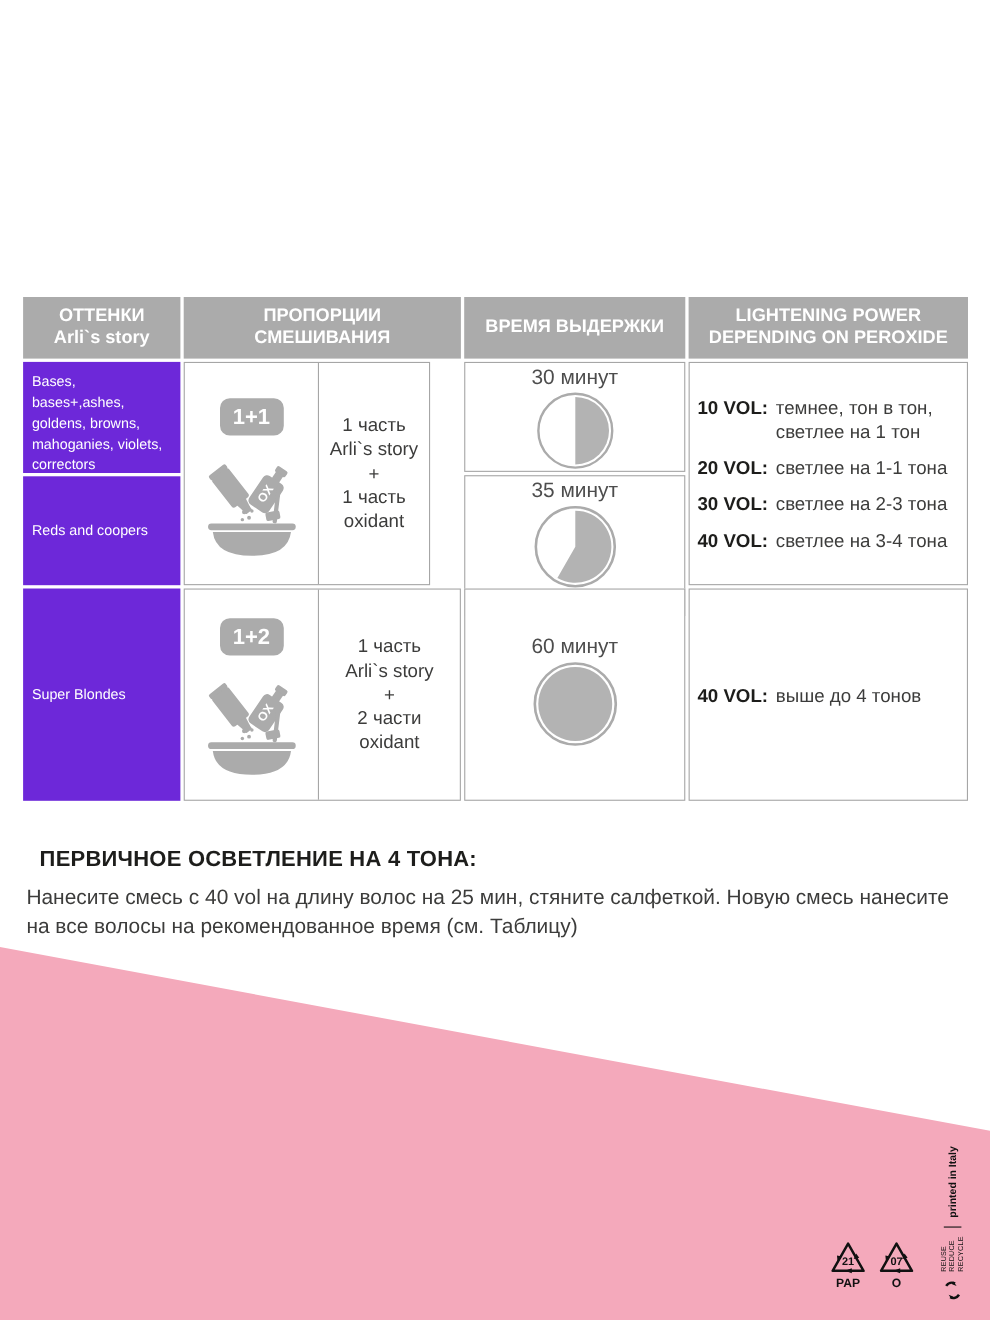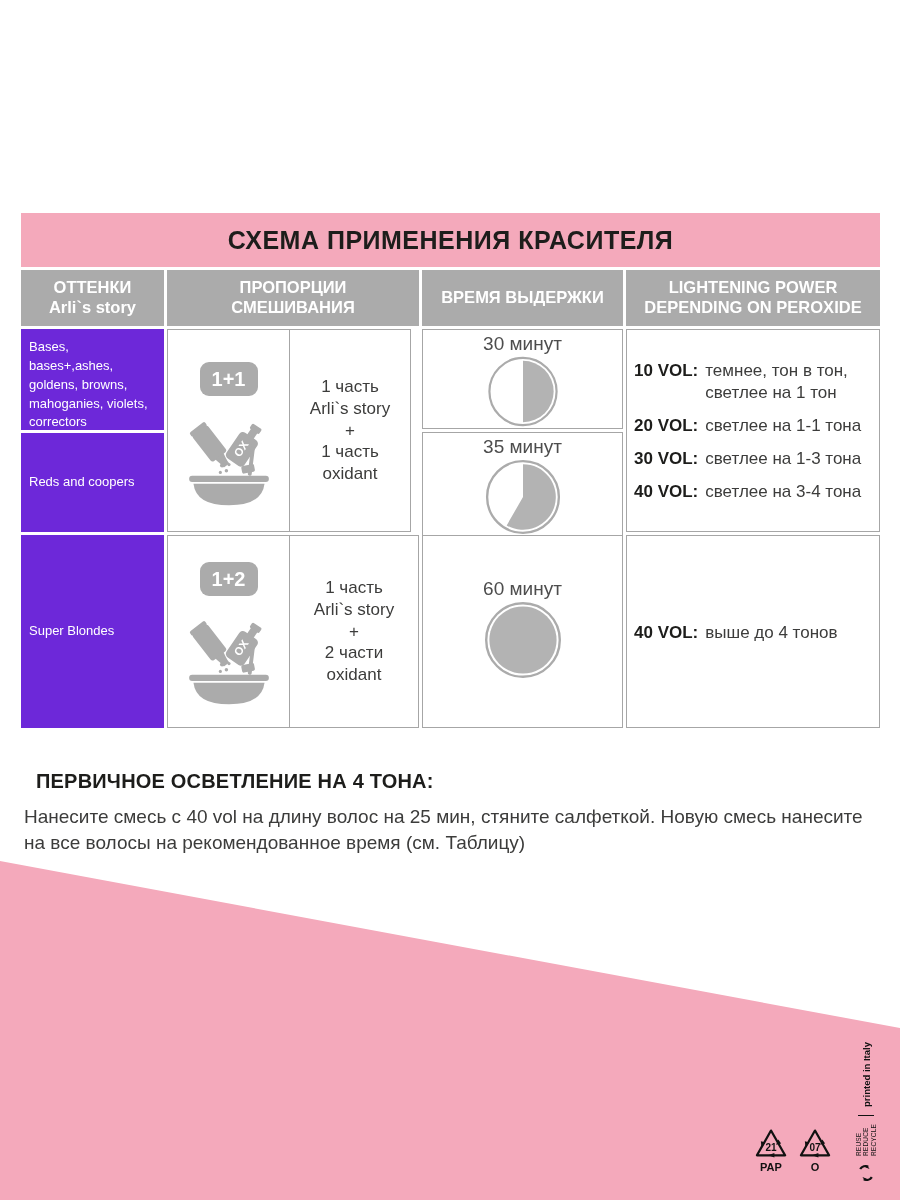--- a/index.html
+++ b/index.html
@@ -54,39 +54,36 @@
   .vdiv{width:0;height:16px;border-left:1.5px solid #111;}
   .printed{font-size:9.5px;font-weight:700;color:#111;white-space:nowrap;}
 </style>
 </head>
 <body>
 
 <div class="sheet">
 
   <div class="tbl">
 
-    <div class="title-bar">
-      <span>СХЕМА ПРИМЕНЕНИЯ КРАСИТЕЛЯ</span>
-    </div>
 
     <div class="hcell pre" style="left:0;width:143px;">ОТТЕНКИ
 Arli`s story</div>
     <div class="hcell pre" style="left:146px;width:252px;">ПРОПОРЦИИ
 СМЕШИВАНИЯ</div>
     <div class="hcell pre" style="left:401px;width:201px;">ВРЕМЯ ВЫДЕРЖКИ</div>
     <div class="hcell pre" style="left:605px;width:254px;">LIGHTENING POWER
 DEPENDING ON PEROXIDE</div>
 
     <div class="gcell pre" style="left:0;top:116px;width:143px;height:101px;align-items:flex-start;padding-top:9px;">Bases, bases+,ashes,
 goldens, browns,
 mahoganies, violets,
 correctors</div>
     <div class="gcell" style="left:0;top:220px;width:143px;height:99px;">Reds and coopers</div>
 
-    <div class="wcell" style="left:146px;top:116px;width:244px;height:203px;">
+    <div class="wcell" style="left:146px;top:116px;width:224px;height:203px;">
       <div class="mix-wrap">
         <div class="mix-icon-col" style="padding-top:32px;gap:14px;">
           <div class="badge">1+1</div>
           <svg width="104" height="104" viewBox="0 0 120 120">
             <g fill="#ABABAB">
 
               <g transform="rotate(-38 40 42)">
                 <rect x="29" y="14" width="22" height="6" rx="2"></rect>
                 <rect x="29" y="19" width="22" height="38" rx="3"></rect>
                 <polygon points="34,56 46,56 44,66 36,66"></polygon>
@@ -148,21 +145,21 @@
           <span class="vol">10 VOL:</span>
           <span class="desc pre">темнее, тон в тон,
 светлее на 1 тон</span>
         </div>
         <div class="pline">
           <span class="vol">20 VOL:</span>
           <span class="desc pre">светлее на 1-1 тона</span>
         </div>
         <div class="pline">
           <span class="vol">30 VOL:</span>
-          <span class="desc pre">светлее на 1-3 тона</span>
+          <span class="desc pre">светлее на 2-3 тона</span>
         </div>
         <div class="pline">
           <span class="vol">40 VOL:</span>
           <span class="desc pre">светлее на 3-4 тона</span>
         </div>
       </div>
     </div>
 
     <div class="gcell" style="left:0;top:322px;width:143px;height:193px;">Super Blondes</div>
 

